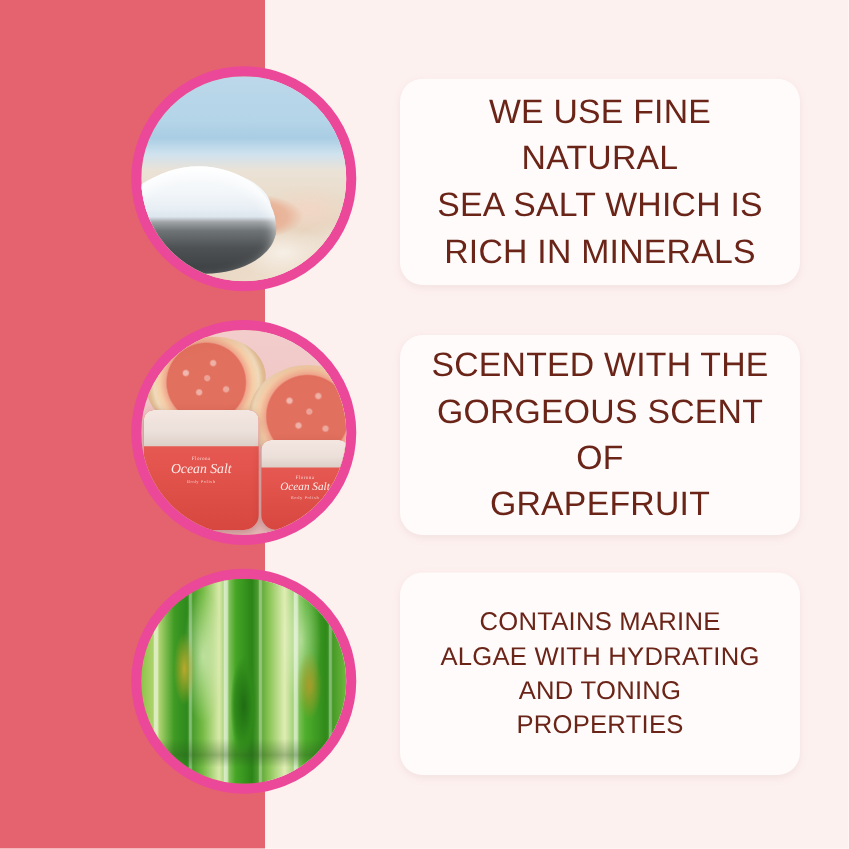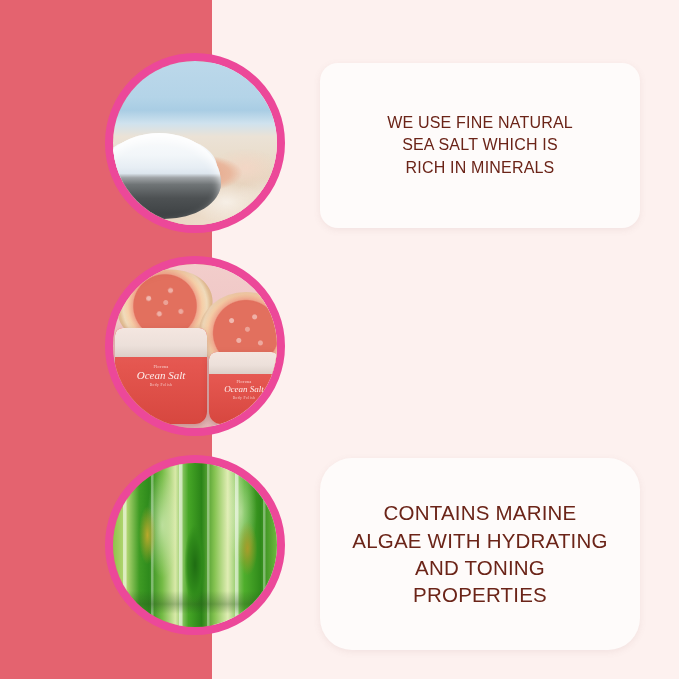--- a/index.html
+++ b/index.html
@@ -224,28 +224,28 @@
     border-radius: 18px;
     box-shadow: 0 2px 7px rgba(150,100,100,.10);
     display: flex;
     align-items: center;
     justify-content: center;
     box-sizing: border-box;
     padding: 10px 16px;
   }
   .card-1 { top: 63px;  height: 165px; }
   .card-2 { top: 268px; height: 160px; }
-  .card-3 { top: 458px; height: 192px; border-radius: 32px; }
+  .card-3 { top: 458px; height: 162px; }
 
   .card-text {
     margin: 0;
     text-align: center;
     color: #6b2418;
     font-family: "Liberation Sans", sans-serif;
-    font-size: 16px;
+    font-size: 27px;
     line-height: 1.38;
     letter-spacing: .2px;
     text-transform: uppercase;
     white-space: pre-line;
   }
   .card-3 .card-text { font-size: 20.5px; line-height: 1.34; }
 </style>
 </head>
 <body>
 
@@ -285,20 +285,25 @@
         <div class="lid"></div>
         <div class="label">
           <div class="brand">Florona</div>
           <div class="name">Ocean Salt</div>
           <div class="sub">Body Polish</div>
         </div>
       </div>
     </div>
   </div>
 
+  <div class="card card-2">
+    <p class="card-text">Scented with the
+gorgeous scent of
+grapefruit</p>
+  </div>
 
   <div class="circle circle-3">
     <div class="photo photo-algae"></div>
   </div>
 
   <div class="card card-3">
     <p class="card-text">Contains marine
 algae with hydrating
 and toning
 properties</p>

